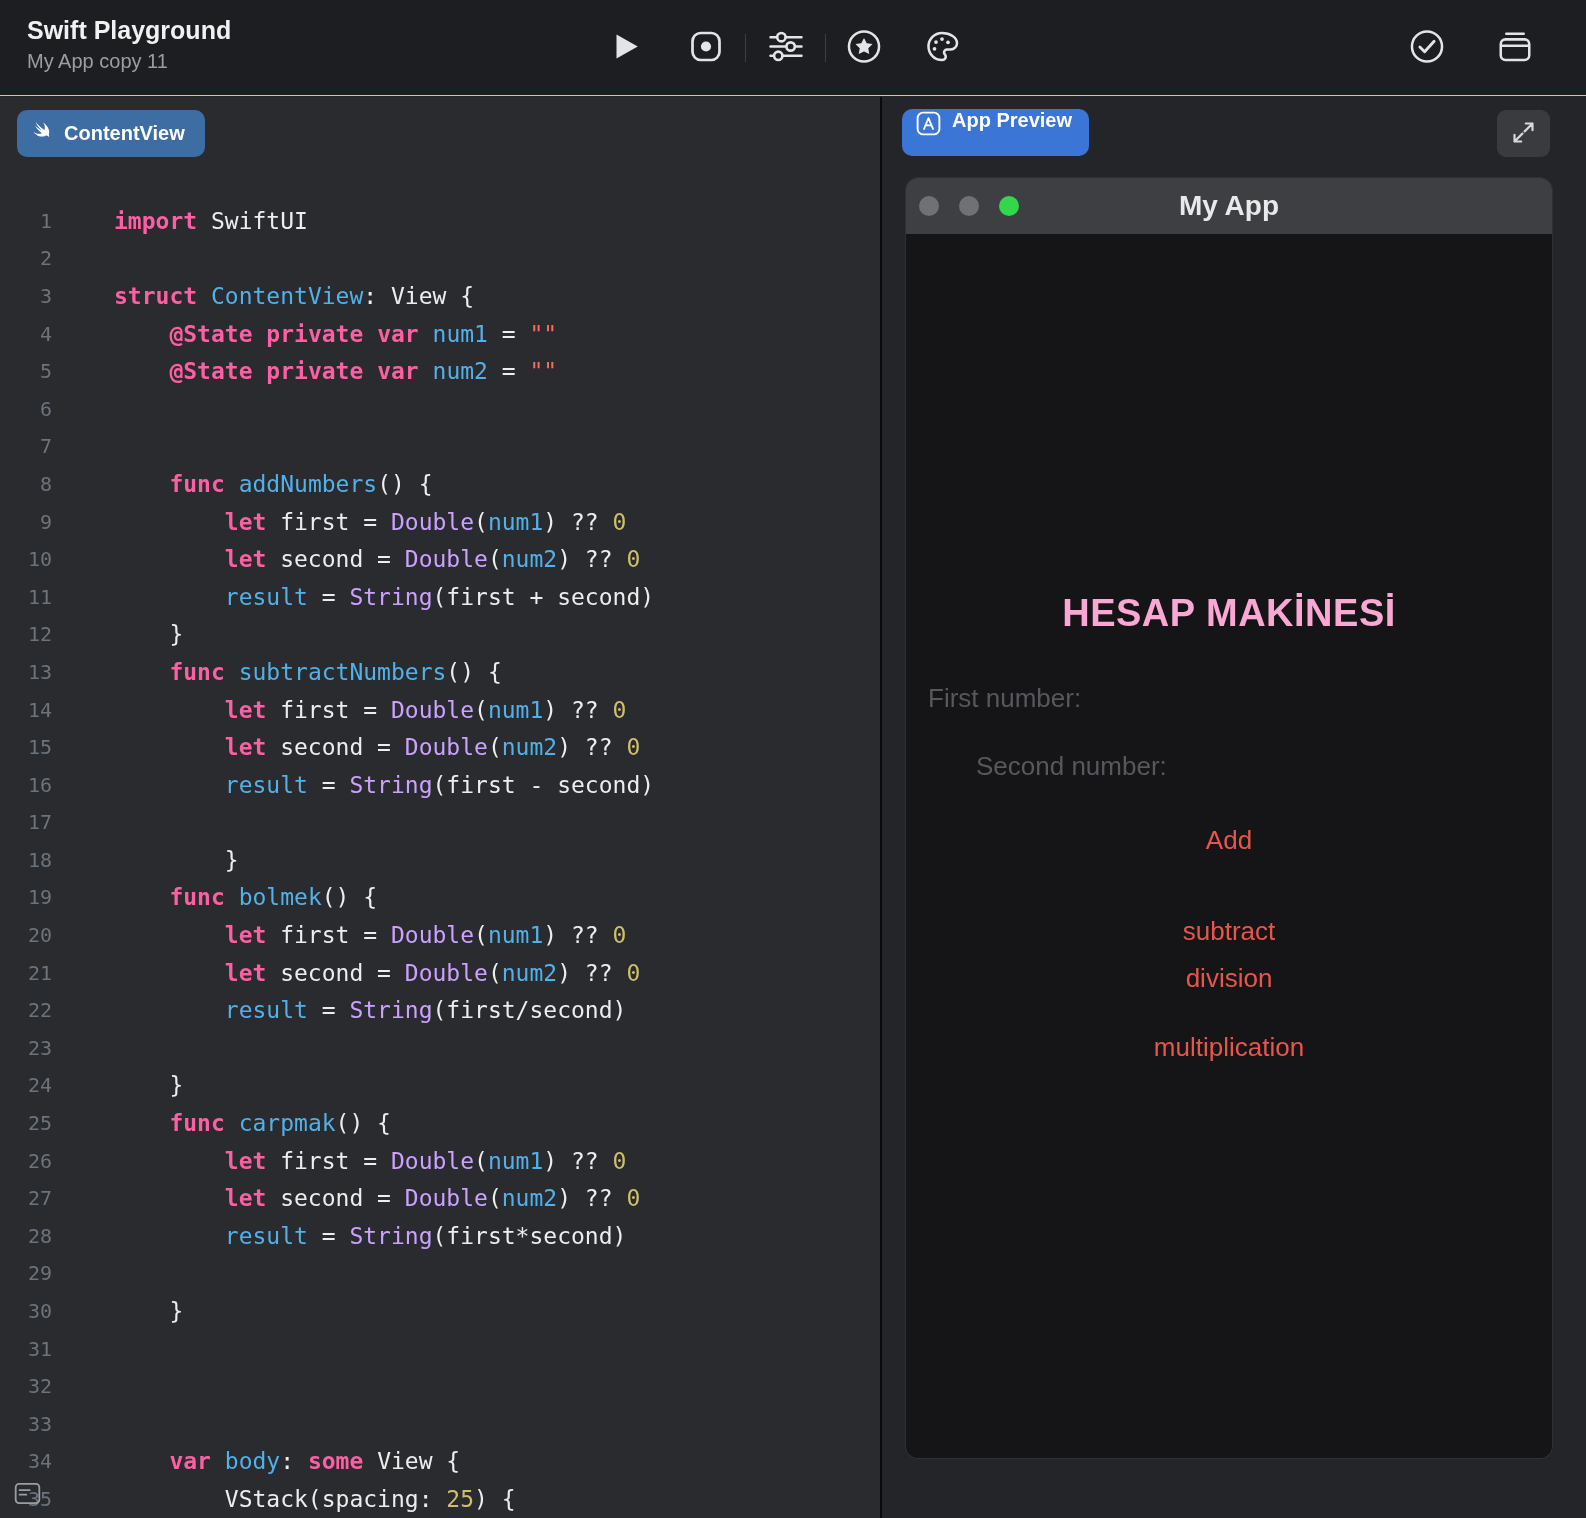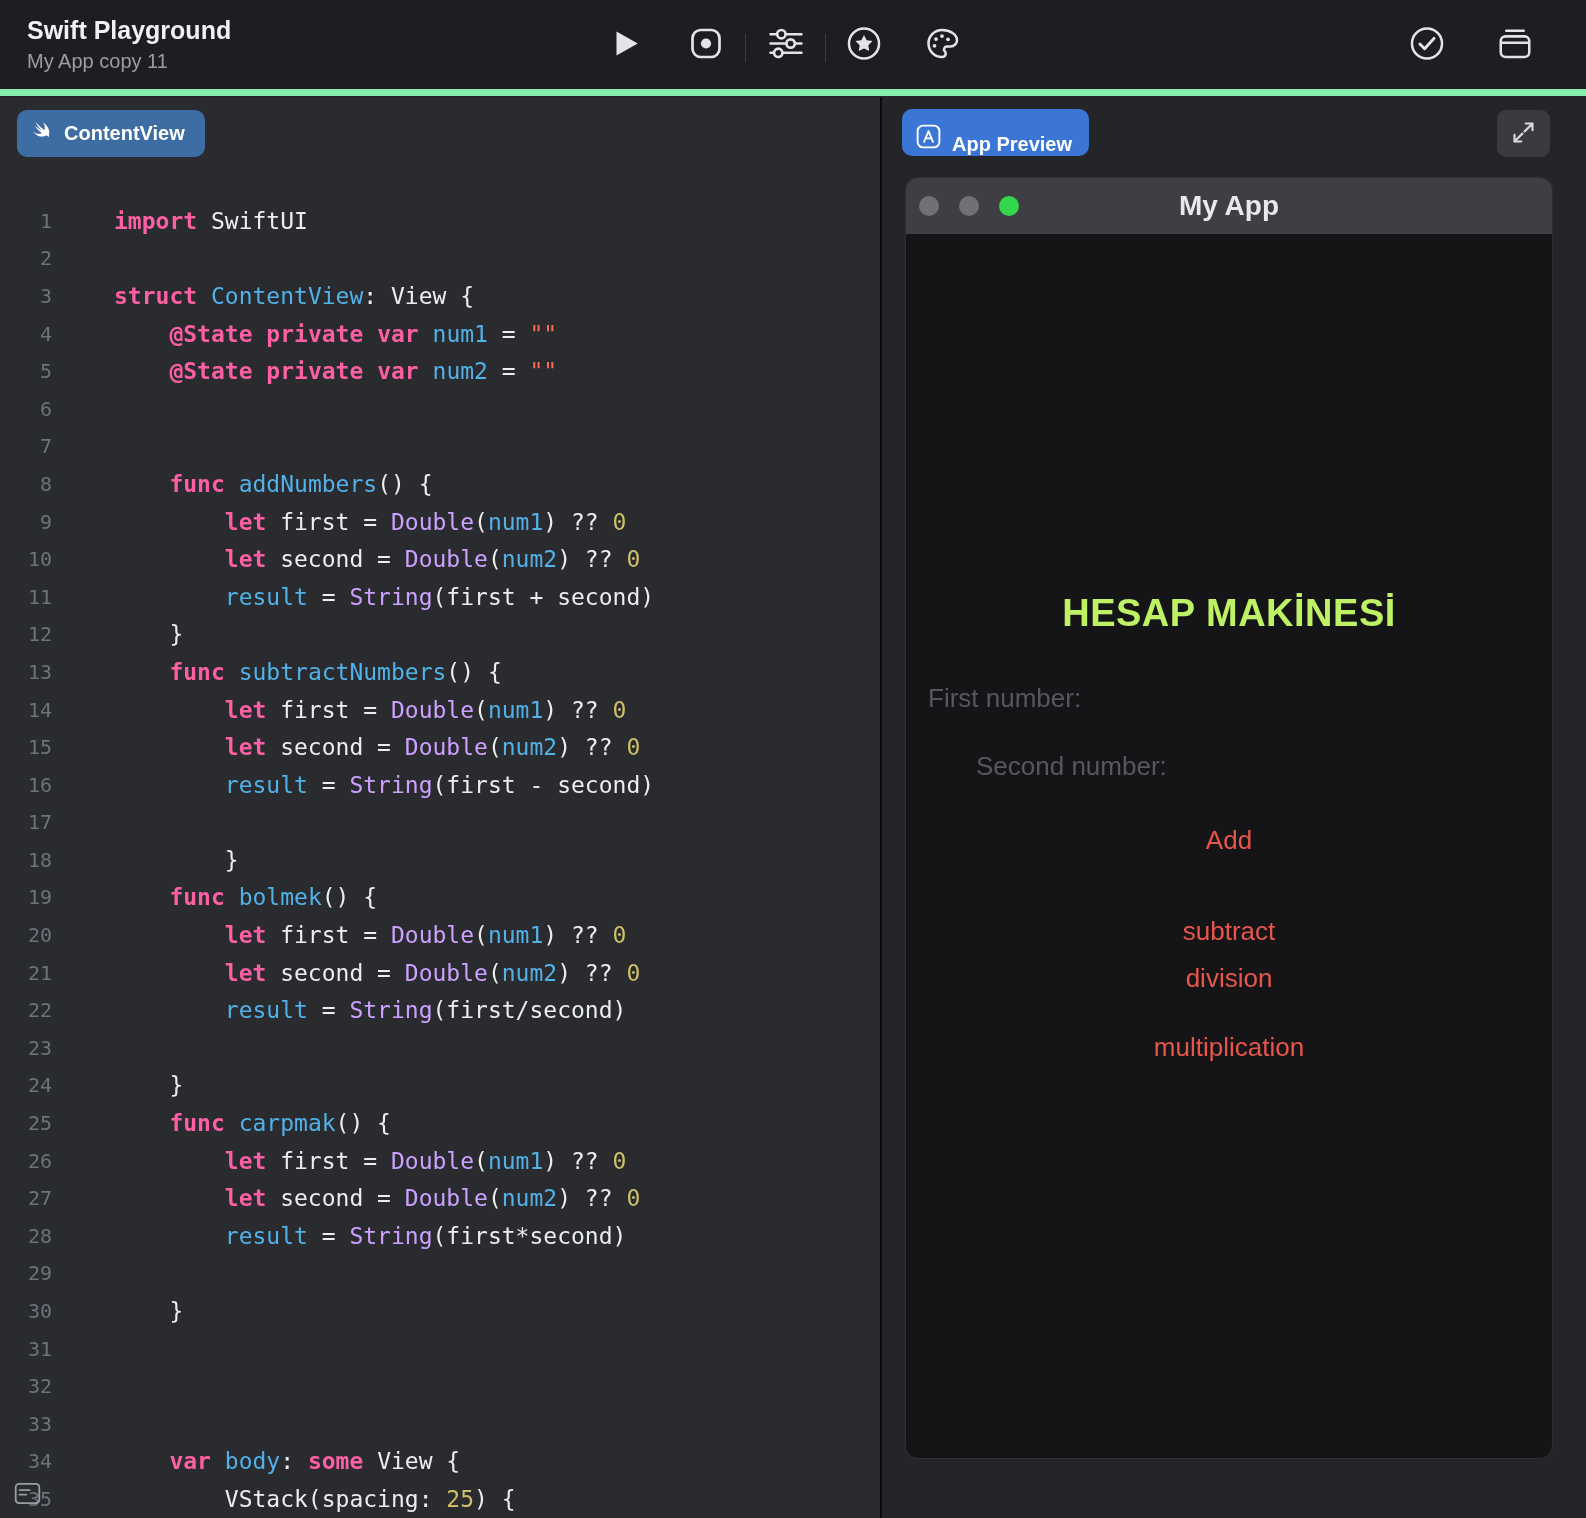--- a/index.html
+++ b/index.html
@@ -8,21 +8,21 @@
     background: #242528;
     font-family: "Liberation Sans", "DejaVu Sans", sans-serif;
     overflow: hidden;
     position: relative;
   }
   button { font-family: inherit; cursor: pointer; }
 
   
   .toolbar {
     position: absolute; left: 0; top: 0; width: 1586px; height: 96px;
-    background: #1d1e21; border-bottom: 7px solid #86efac;
+    background: #1d1e21; border-bottom: 1px solid #86efac;
   }
   .tb-title { position: absolute; left: 27px; top: 16px; font-size: 25px; font-weight: bold; color: #f0f1f2; }
   .tb-sub   { position: absolute; left: 27px; top: 50px; font-size: 20px; color: #9b9da2; }
   .tb-btn {
     position: absolute; top: 50%; transform: translateY(-50%);
     background: none; border: none; display: flex; align-items: center; justify-content: center;
   }
   .tb-divider { position: absolute; top: 34px; width: 1px; height: 28px; background: #3d3e42; }
   .tb-play    { left: 608px; }
   .tb-stop    { left: 688px; }
@@ -66,21 +66,21 @@
   .num  { color: var(--syntax-number, #d0bf69); }
   .pl   { color: var(--syntax-plain, #eceded); }
   .console-btn { position: absolute; left: 14px; bottom: 10px; background: none; border: none; }
 
   
   .app-preview-btn {
     position: absolute; left: 20px; top: 12px; height: 47px;
     padding: 0 17px 0 12px;
     background: var(--preview-button-blue, #3b76d6);
     border: none; border-radius: 10px;
-    display: flex; align-items: flex-end; gap: 9px;
+    display: flex; align-items: flex-start; gap: 9px;
     color: #fff; font-size: 20px; font-weight: 600;
   }
   .expand-btn {
     position: absolute; right: 36px; top: 13px; width: 53px; height: 47px;
     background: #3a3b3f; border: none; border-radius: 9px;
     display: flex; align-items: center; justify-content: center;
   }
 
   
   .pwindow {
@@ -93,21 +93,21 @@
     display: flex; align-items: center; justify-content: center;
   }
   .traffic { position: absolute; left: 13px; top: 18px; display: flex; gap: 20px; }
   .traffic span { width: 20px; height: 20px; border-radius: 50%; display: block; }
   .pwindow-title { font-size: 28px; font-weight: 600; color: #e9e9eb; }
   .pcontent { position: relative; height: 1224px; }
 
   .calc-heading {
     position: absolute; top: 358px; left: 0; width: 100%;
     text-align: center; font-size: 38px; font-weight: bold;
-    color: #bef264; letter-spacing: 0.5px;
+    color: #f9a8d4; letter-spacing: 0.5px;
   }
   .calc-input { position: absolute; left: 22px; font-size: 26px; color: #57575c; }
   .calc-input.f1 { top: 449px; }
   .calc-input.f2 { top: 517px; margin-left: 48px; }
   .calc-btn {
     position: absolute; left: 0; width: 100%; text-align: center;
     background: none; border: none; font-size: 26px;
     color: var(--calc-button-red, #e8564a);
   }
   .calc-buttons .calc-btn:nth-child(1) { top: 591px; }

